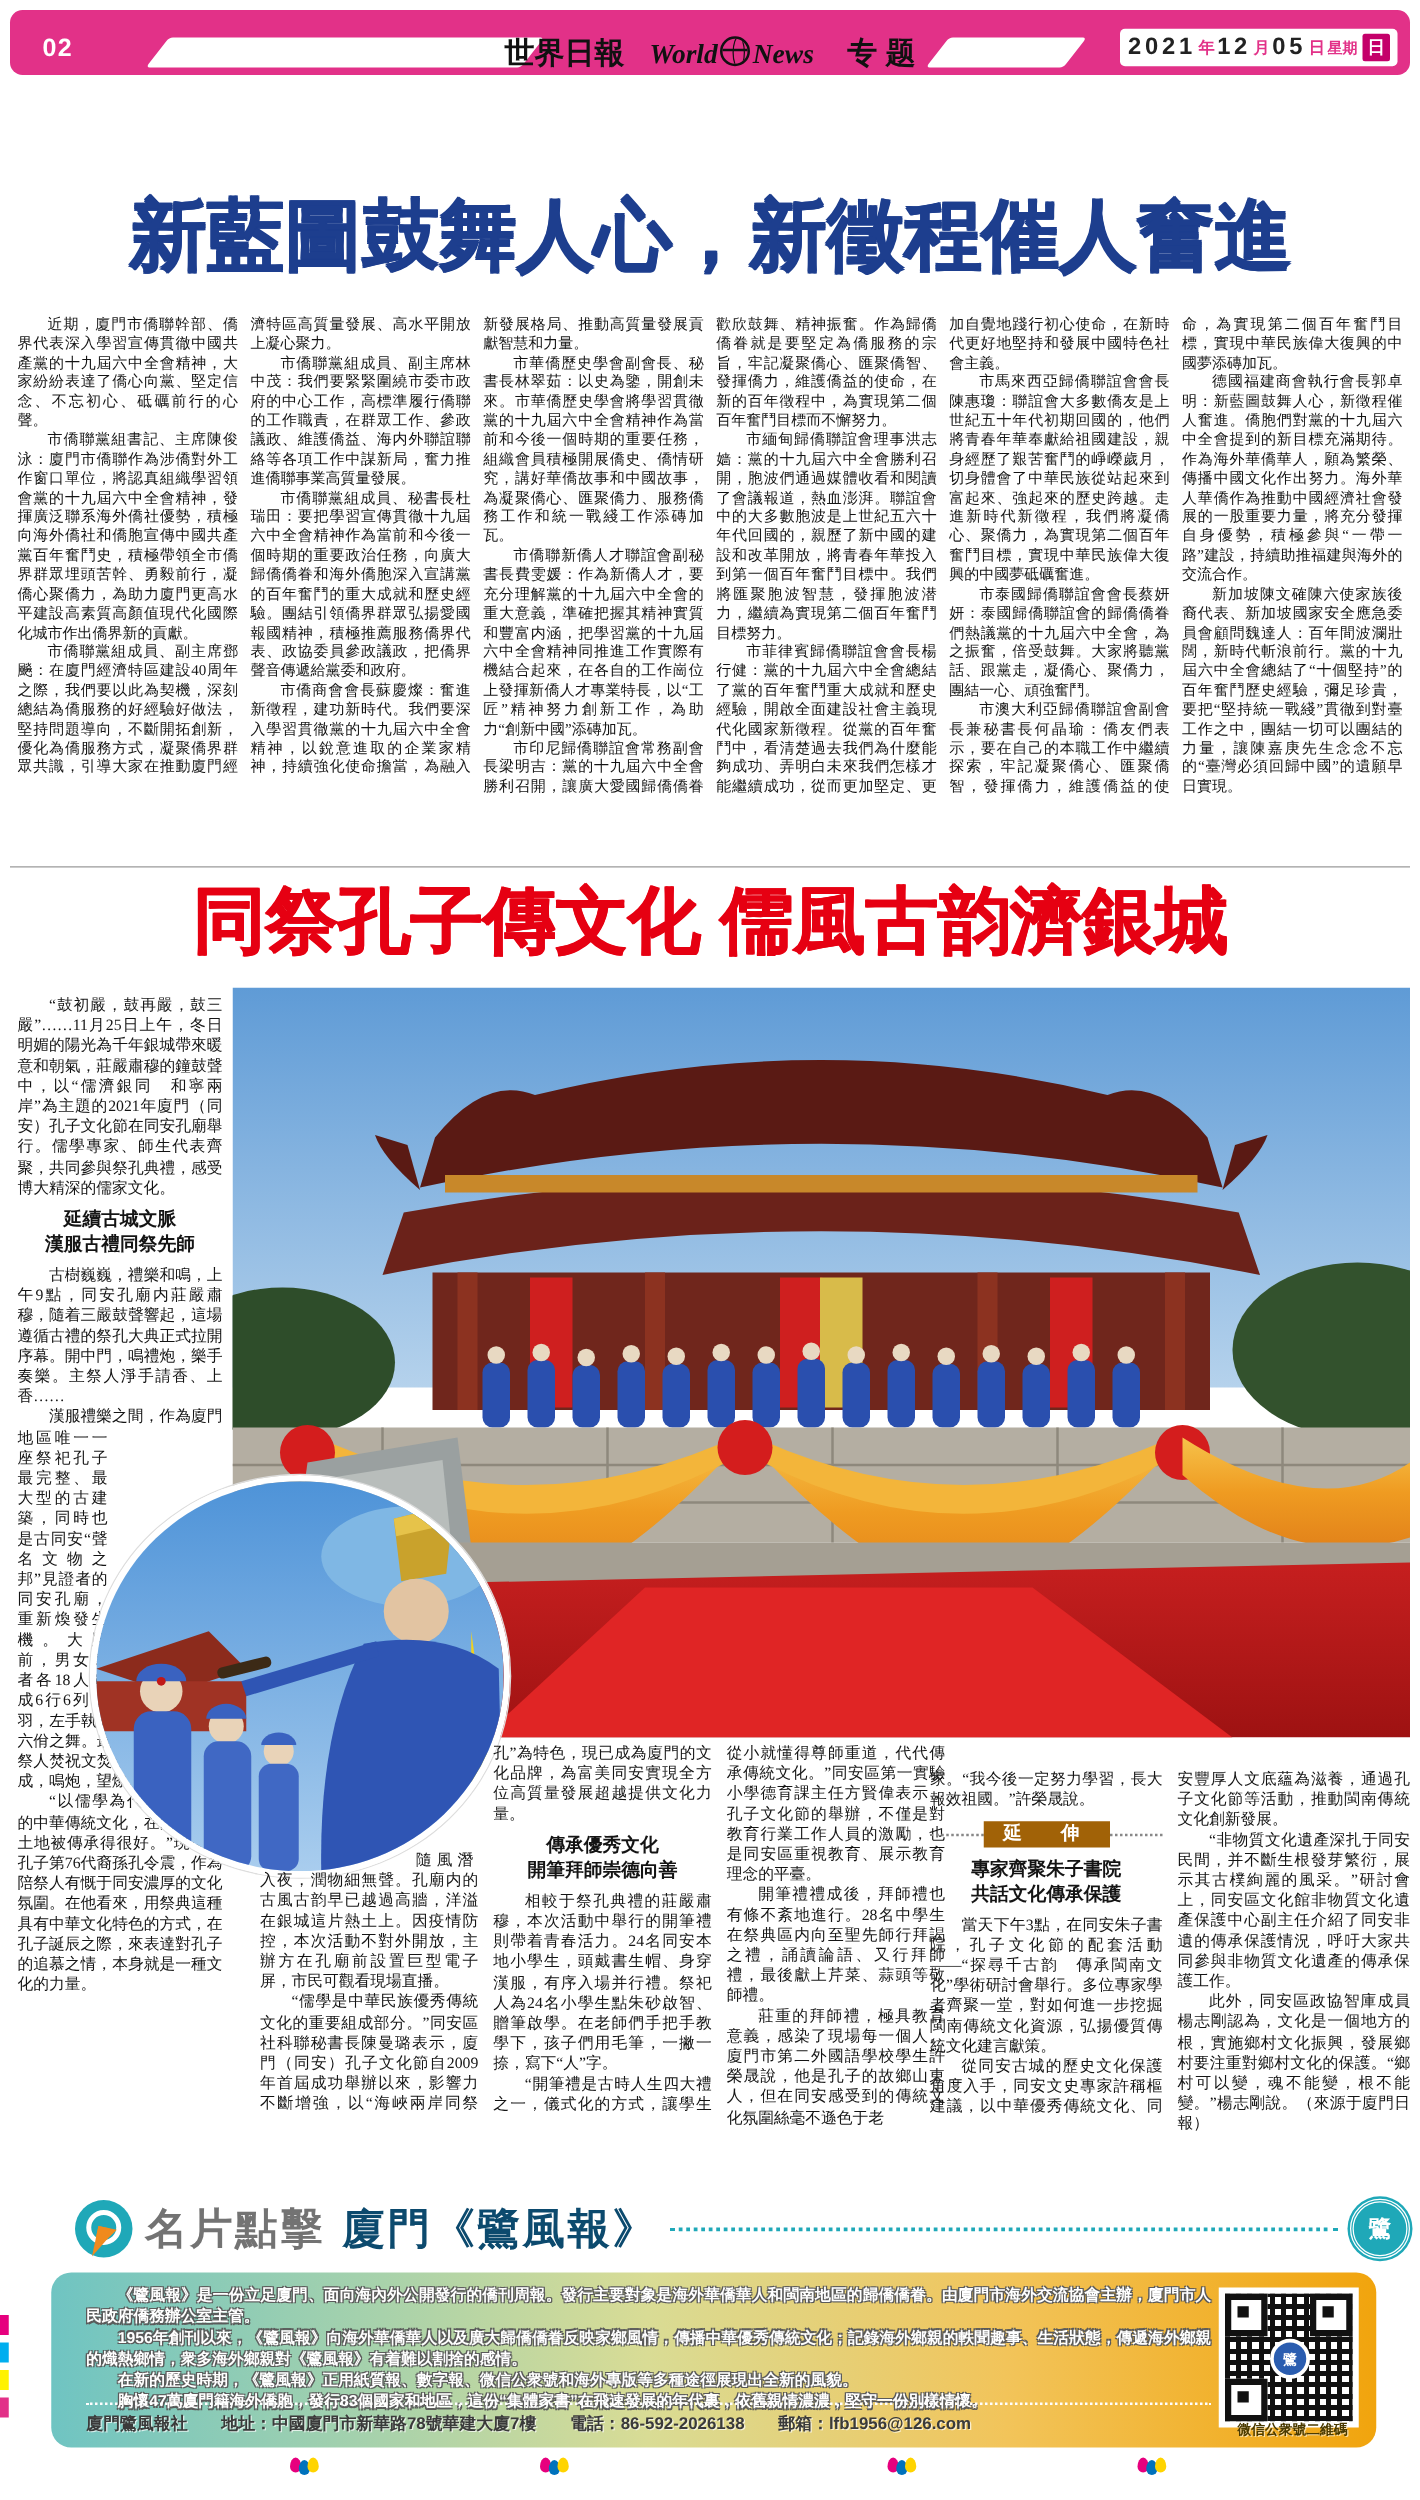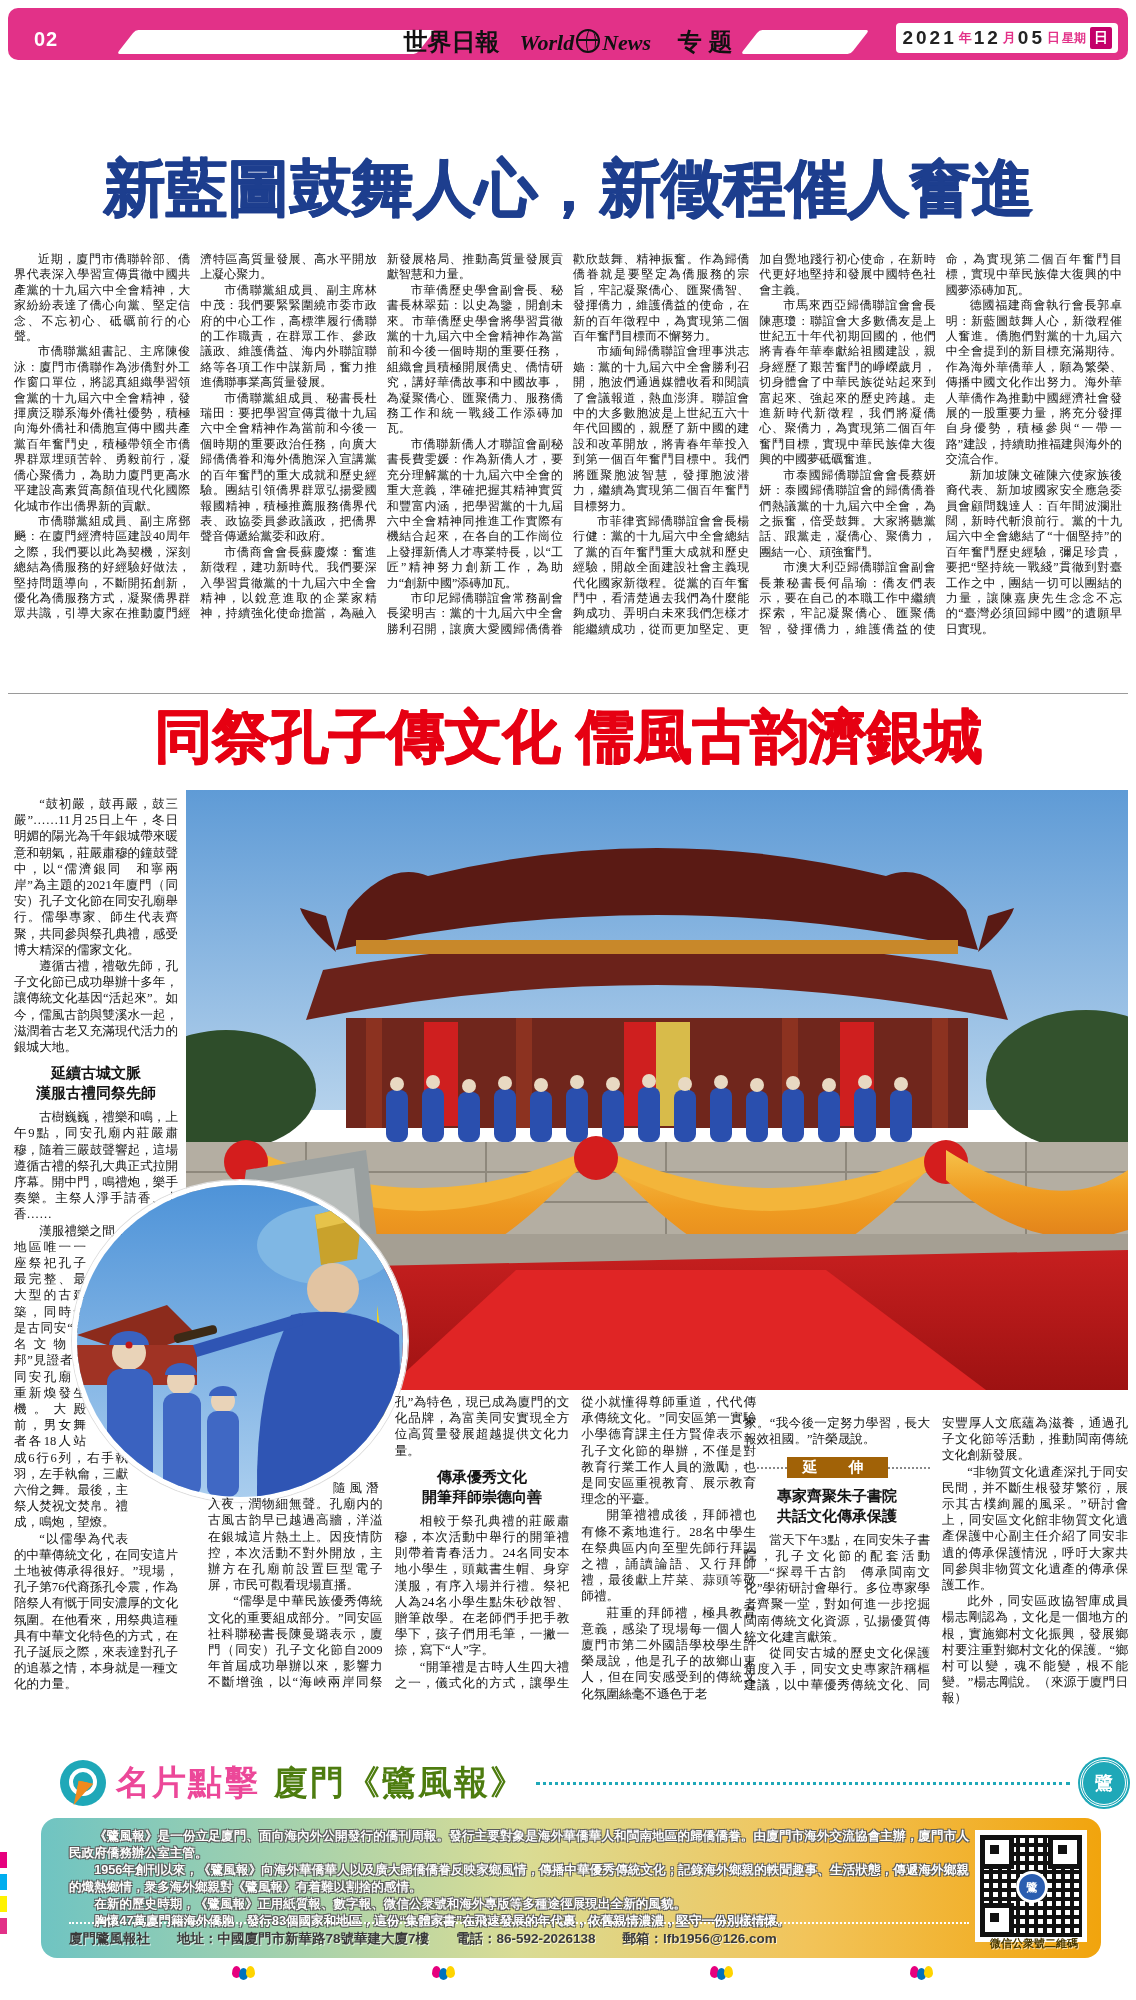--- a/index.html
+++ b/index.html
@@ -61,23 +61,23 @@
   .photo-oval{left:72px;top:1180px;width:326px;height:312px;border-radius:50%;
               overflow:hidden;border:5px solid #fff;box-shadow:0 0 0 1px #ddd;}
 
   
   .brand-row{left:60px;top:1756px;width:1068px;height:54px;display:flex;align-items:center;}
   .brand-icon{width:46px;height:46px;border-radius:50%;background:#1fa8b8;position:relative;flex:0 0 auto;}
   .brand-icon .ring{position:absolute;left:9px;top:8px;width:20px;height:20px;border:4px solid #fff;border-radius:50%;}
   .brand-icon .cursor{position:absolute;left:16px;top:22px;width:0;height:0;
         border-left:9px solid #f08a1d;border-right:6px solid transparent;border-bottom:16px solid transparent;
         border-top:9px solid #f08a1d;transform:rotate(12deg);}
-  .brand-label{font-family:"Liberation Sans",sans-serif;font-weight:900;font-size:34px;color:#ec4899;
+  .brand-label{font-family:"Liberation Sans",sans-serif;font-weight:900;font-size:34px;color:#737373;
                margin:0 14px 0 10px;letter-spacing:2px;}
-  .brand-name{font-family:"Liberation Serif",serif;font-weight:900;font-size:34px;color:#4d7c0f;letter-spacing:2px;}
+  .brand-name{font-family:"Liberation Serif",serif;font-weight:900;font-size:34px;color:#0c4a6e;letter-spacing:2px;}
   .brand-dots{flex:1;border-top:3px dotted #1fa8b8;margin:0 10px;}
   .brand-seal{width:42px;height:42px;border-radius:50%;background:#1fa8b8;color:#fff;flex:0 0 auto;
               display:flex;align-items:center;justify-content:center;font-size:18px;font-weight:bold;
               border:3px double #fff;box-shadow:0 0 0 2px #1fa8b8;}
 
   
   .banner{left:41px;top:1818px;width:1060px;height:140px;border-radius:16px;
           background:linear-gradient(90deg,#6fc4c2 0%,#a8d2ab 25%,#d9dc95 45%,#f2c45a 72%,#f1a40d 100%);}
   .banner-text{position:absolute;left:28px;top:10px;width:900px;
                font-family:"Liberation Sans",sans-serif;font-weight:bold;font-size:12.6px;line-height:17px;
@@ -157,21 +157,20 @@
     <p>德國福建商會執行會長郭卓明：新藍圖鼓舞人心，新徵程催人奮進。僑胞們對黨的十九屆六中全會提到的新目標充滿期待。作為海外華僑華人，願為繁榮、傳播中國文化作出努力。海外華人華僑作為推動中國經濟社會發展的一股重要力量，將充分發揮自身優勢，積極參與“一帶一路”建設，持續助推福建與海外的交流合作。</p>
     <p>新加坡陳文確陳六使家族後裔代表、新加坡國家安全應急委員會顧問魏達人：百年間波瀾壯闊，新時代斬浪前行。黨的十九屆六中全會總結了“十個堅持”的百年奮鬥歷史經驗，彌足珍貴，要把“堅持統一戰綫”貫徹到對臺工作之中，團結一切可以團結的力量，讓陳嘉庚先生念念不忘的“臺灣必須回歸中國”的遺願早日實現。</p>
   </div>
 
   <div class="abs rule" style="top:693px;"></div>
 
   <div class="abs headline2">同祭孔子傳文化 儒風古韵濟銀城</div>
 
   <div class="abs art art2" style="left:14px;top:796px;width:164px;height:1000px;overflow:hidden;">
     <p>“鼓初嚴，鼓再嚴，鼓三嚴”……11月25日上午，冬日明媚的陽光為千年銀城帶來暖意和朝氣，莊嚴肅穆的鐘鼓聲中，以“儒濟銀同　和寧兩岸”為主題的2021年廈門（同安）孔子文化節在同安孔廟舉行。儒學專家、師生代表齊聚，共同參與祭孔典禮，感受博大精深的儒家文化。</p>
-    <p>遵循古禮，禮敬先師，孔子文化節已成功舉辦十多年，讓傳統文化基因“活起來”。如今，儒風古韵與雙溪水一起，滋潤着古老又充滿現代活力的銀城大地。</p>
     <div class="subhead">
       <span>延續古城文脈</span><br>
       <span>漢服古禮同祭先師</span>
     </div>
     <p>古樹巍巍，禮樂和鳴，上午9點，同安孔廟内莊嚴肅穆，隨着三嚴鼓聲響起，這場遵循古禮的祭孔大典正式拉開序幕。開中門，鳴禮炮，樂手奏樂。主祭人淨手請香、上香……</p>
     <p style="text-indent:0;">
       <span style="display:inline-block;text-indent:2em;">漢服禮樂之</span><span class="f-right1"></span><span class="f-right2"></span><span>間，作為廈門地區唯一一座祭祀孔子最完整、最大型的古建築，同時也是古同安“聲名文物之邦”見證者的同安孔廟，重新煥發生機。大殿前，男女舞者各18人站成6行6列，右手執羽，左手執龠，三獻六佾之舞。最後，主祭人焚祝文焚帛。禮成，鳴炮，望燎。</span>
     </p>
     <p>“以儒學為代表的中華傳統文化，在同安這片土地被傳承得很好。”現場，孔子第76代裔孫孔令震，作為陪祭人有慨于同安濃厚的文化氛圍。在他看來，用祭典這種具有中華文化特色的方式，在孔子誕辰之際，來表達對孔子的追慕之情，本身就是一種文化的力量。</p>
   </div>

